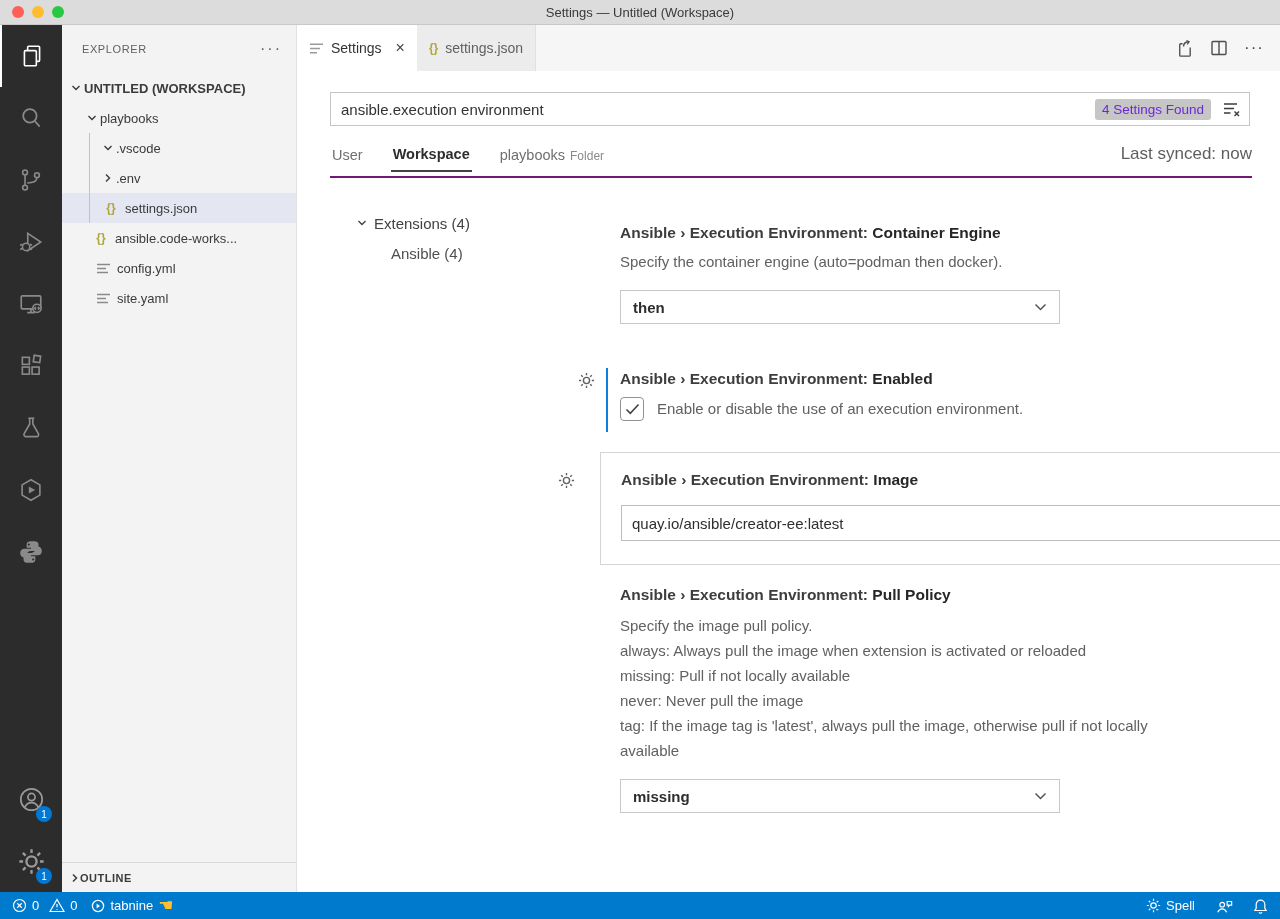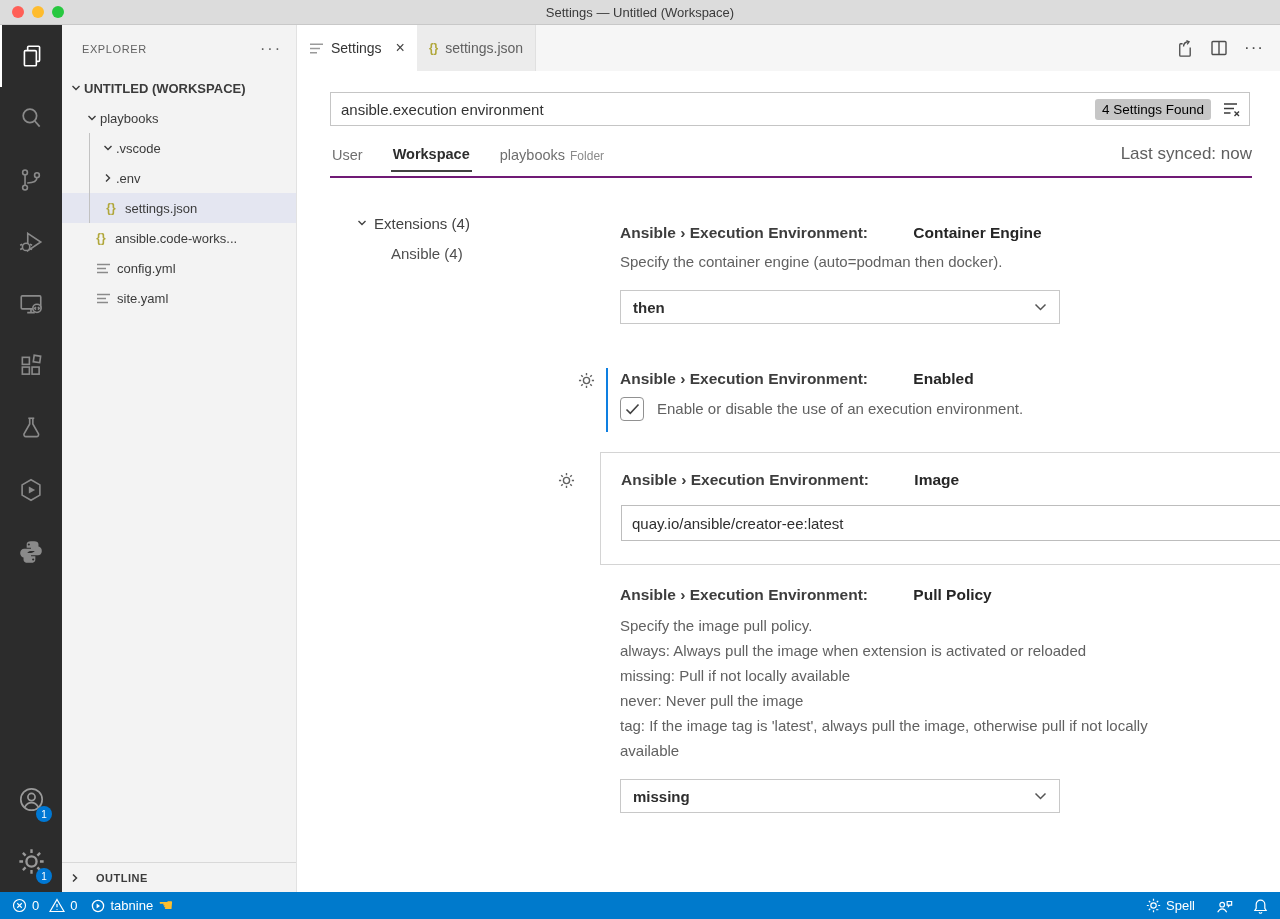--- a/index.html
+++ b/index.html
@@ -29,60 +29,60 @@
   .sb-more { font-size:16px; color:#616161; letter-spacing:2px; cursor:pointer; }
   .tree { position:relative; }
   .tree-row { height:30px; display:flex; align-items:center; font-size:13px; color:#3b3b3b; cursor:pointer; white-space:nowrap; }
   .tree-row.root { font-weight:700; color:#3b3b3b; }
   .tree-row.selected { background:#e4e6f1; }
   .tr-chev { width:16px; height:16px; display:flex; align-items:center; justify-content:center; flex-shrink:0; }
   .tr-icon { width:18px; margin-right:5px; display:flex; align-items:center; justify-content:center; flex-shrink:0; }
   .braces { color:#b0a73a; font-weight:700; font-size:12px; }
   .indent-guide { position:absolute; left:27px; top:60px; width:1px; height:90px; background:#c2c2c2; }
   .outline-header { position:absolute; bottom:0; left:0; right:0; height:30px; border-top:1px solid #d8d8d8; display:flex; align-items:center; padding-left:8px; background:#f3f3f3; cursor:pointer; }
-  .outline-header .lbl { font-size:11px; font-weight:700; letter-spacing:.5px; color:#3b3b3b; margin-left:16px; }
+  .outline-header .lbl { font-size:11px; font-weight:700; letter-spacing:.5px; color:#3b3b3b; margin-left:0; }
 
   
   .editor { flex:1; background:#fff; overflow:hidden; display:flex; flex-direction:column; }
   .tabstrip { height:46px; background:#f6f6f6; display:flex; align-items:stretch; flex-shrink:0; }
   .tab { display:flex; align-items:center; padding:0 12px; font-size:14px; cursor:pointer; }
   .tab.active { background:#fff; color:#333; }
   .tab.inactive { background:#ececec; color:#616161; border-right:1px solid #e0e0e0; }
   .tab .tab-icon { margin-right:7px; display:flex; }
   .tab .close { margin-left:14px; font-size:16px; color:#444; cursor:pointer; line-height:1; }
   .tab-actions { margin-left:auto; display:flex; align-items:center; gap:16px; padding-right:16px; color:#4d4d4d; }
   .tab-actions .ellipsis { font-size:17px; letter-spacing:1px; color:#4d4d4d; cursor:pointer; }
 
   .settings-wrap { flex:1; overflow:hidden; position:relative; }
 
   .search-row { margin:21px 30px 0 33px; }
   .search-box { height:34px; border:1px solid #c5c5c5; background:#fff; display:flex; align-items:center; padding:0 6px 0 10px; }
   .search-box input { flex:1; border:none; outline:none; font-size:15px; color:#333; font-family:"Liberation Sans", sans-serif; background:transparent; }
-  .results-badge { background:#c6c6c6; color:#000000; font-size:13.5px; padding:3px 7px; border-radius:3px; margin-right:10px; white-space:nowrap; cursor:default; }
+  .results-badge { background:#c6c6c6; color:#6d28d9; font-size:13.5px; padding:3px 7px; border-radius:3px; margin-right:10px; white-space:nowrap; cursor:default; }
   .clear-icon { display:flex; cursor:pointer; padding:2px; }
 
   .scope-row { height:46px; margin:6px 28px 0 33px; display:flex; align-items:center; border-bottom:2px solid #701a75; }
   .scope { font-size:14.5px; color:#6f6f6f; margin-right:26px; padding:10px 2px 8px; cursor:pointer; }
   .scope.active { color:#2e2e2e; font-weight:700; border-bottom:2px solid #424242; }
   .scope .suffix { font-size:12px; color:#8a8a8a; margin-left:5px; font-weight:400; }
   .last-synced { margin-left:auto; font-size:17px; color:#5f5f5f; }
 
   .settings-body { display:flex; }
   .toc { width:288px; padding:30px 0 0 57px; flex-shrink:0; }
   .toc-item { display:flex; align-items:center; font-size:15px; color:#424242; height:30px; cursor:pointer; }
   .toc-item .tr-chev { margin-right:4px; }
   .toc-child { padding-left:37px; color:#4f4f4f; }
 
   .settings-list { flex:1; padding:46px 0 0 35px; }
   .setting-row { position:relative; }
   .row-gear { position:absolute; left:-42px; top:2px; cursor:pointer; }
   .mod-bar { position:absolute; left:-14px; top:-2px; width:2px; height:64px; background:#0e7fe1; }
   .s-title { font-size:15.5px; color:#2f2f2f; }
   .s-title .cat { font-weight:600; color:#3d3d3d; }
-  .s-title .name { font-weight:700; color:#262626;margin-left:41px; }
+  .s-title .name { font-weight:700; color:#262626; }
   .s-desc { font-size:15px; color:#616161; margin-top:9px; max-width:585px; line-height:22px; }
   .select-ctl { margin-top:17px; width:440px; height:34px; border:1px solid #c8c8c8; display:flex; align-items:center; padding:0 12px; font-size:15px; color:#2e2e2e; font-weight:600; cursor:pointer; background:#fff; justify-content:space-between; }
   .check-row { display:flex; align-items:center; margin-top:9px; }
   .checkbox { width:24px; height:24px; border:1px solid #919191; border-radius:4px; display:flex; align-items:center; justify-content:center; background:#fff; cursor:pointer; flex-shrink:0; }
   .check-row .s-desc { margin:0 0 0 13px; }
   .hover-box { margin:31px -60px 0 -20px; border:1px solid #d4d4d4; padding:18px 0 23px 20px; background:#fff; }
   .text-ctl { margin-top:16px; height:36px; width:calc(100% - 1px); border:1px solid #bdbdbd; font-size:15px; color:#2e2e2e; padding:0 10px; outline:none; font-family:"Liberation Sans", sans-serif; }
   .desc-lines { margin-top:9px; max-width:585px; }
   .desc-lines div { font-size:15px; color:#616161; line-height:25px; }
   .row4 { margin-top:21px; }

